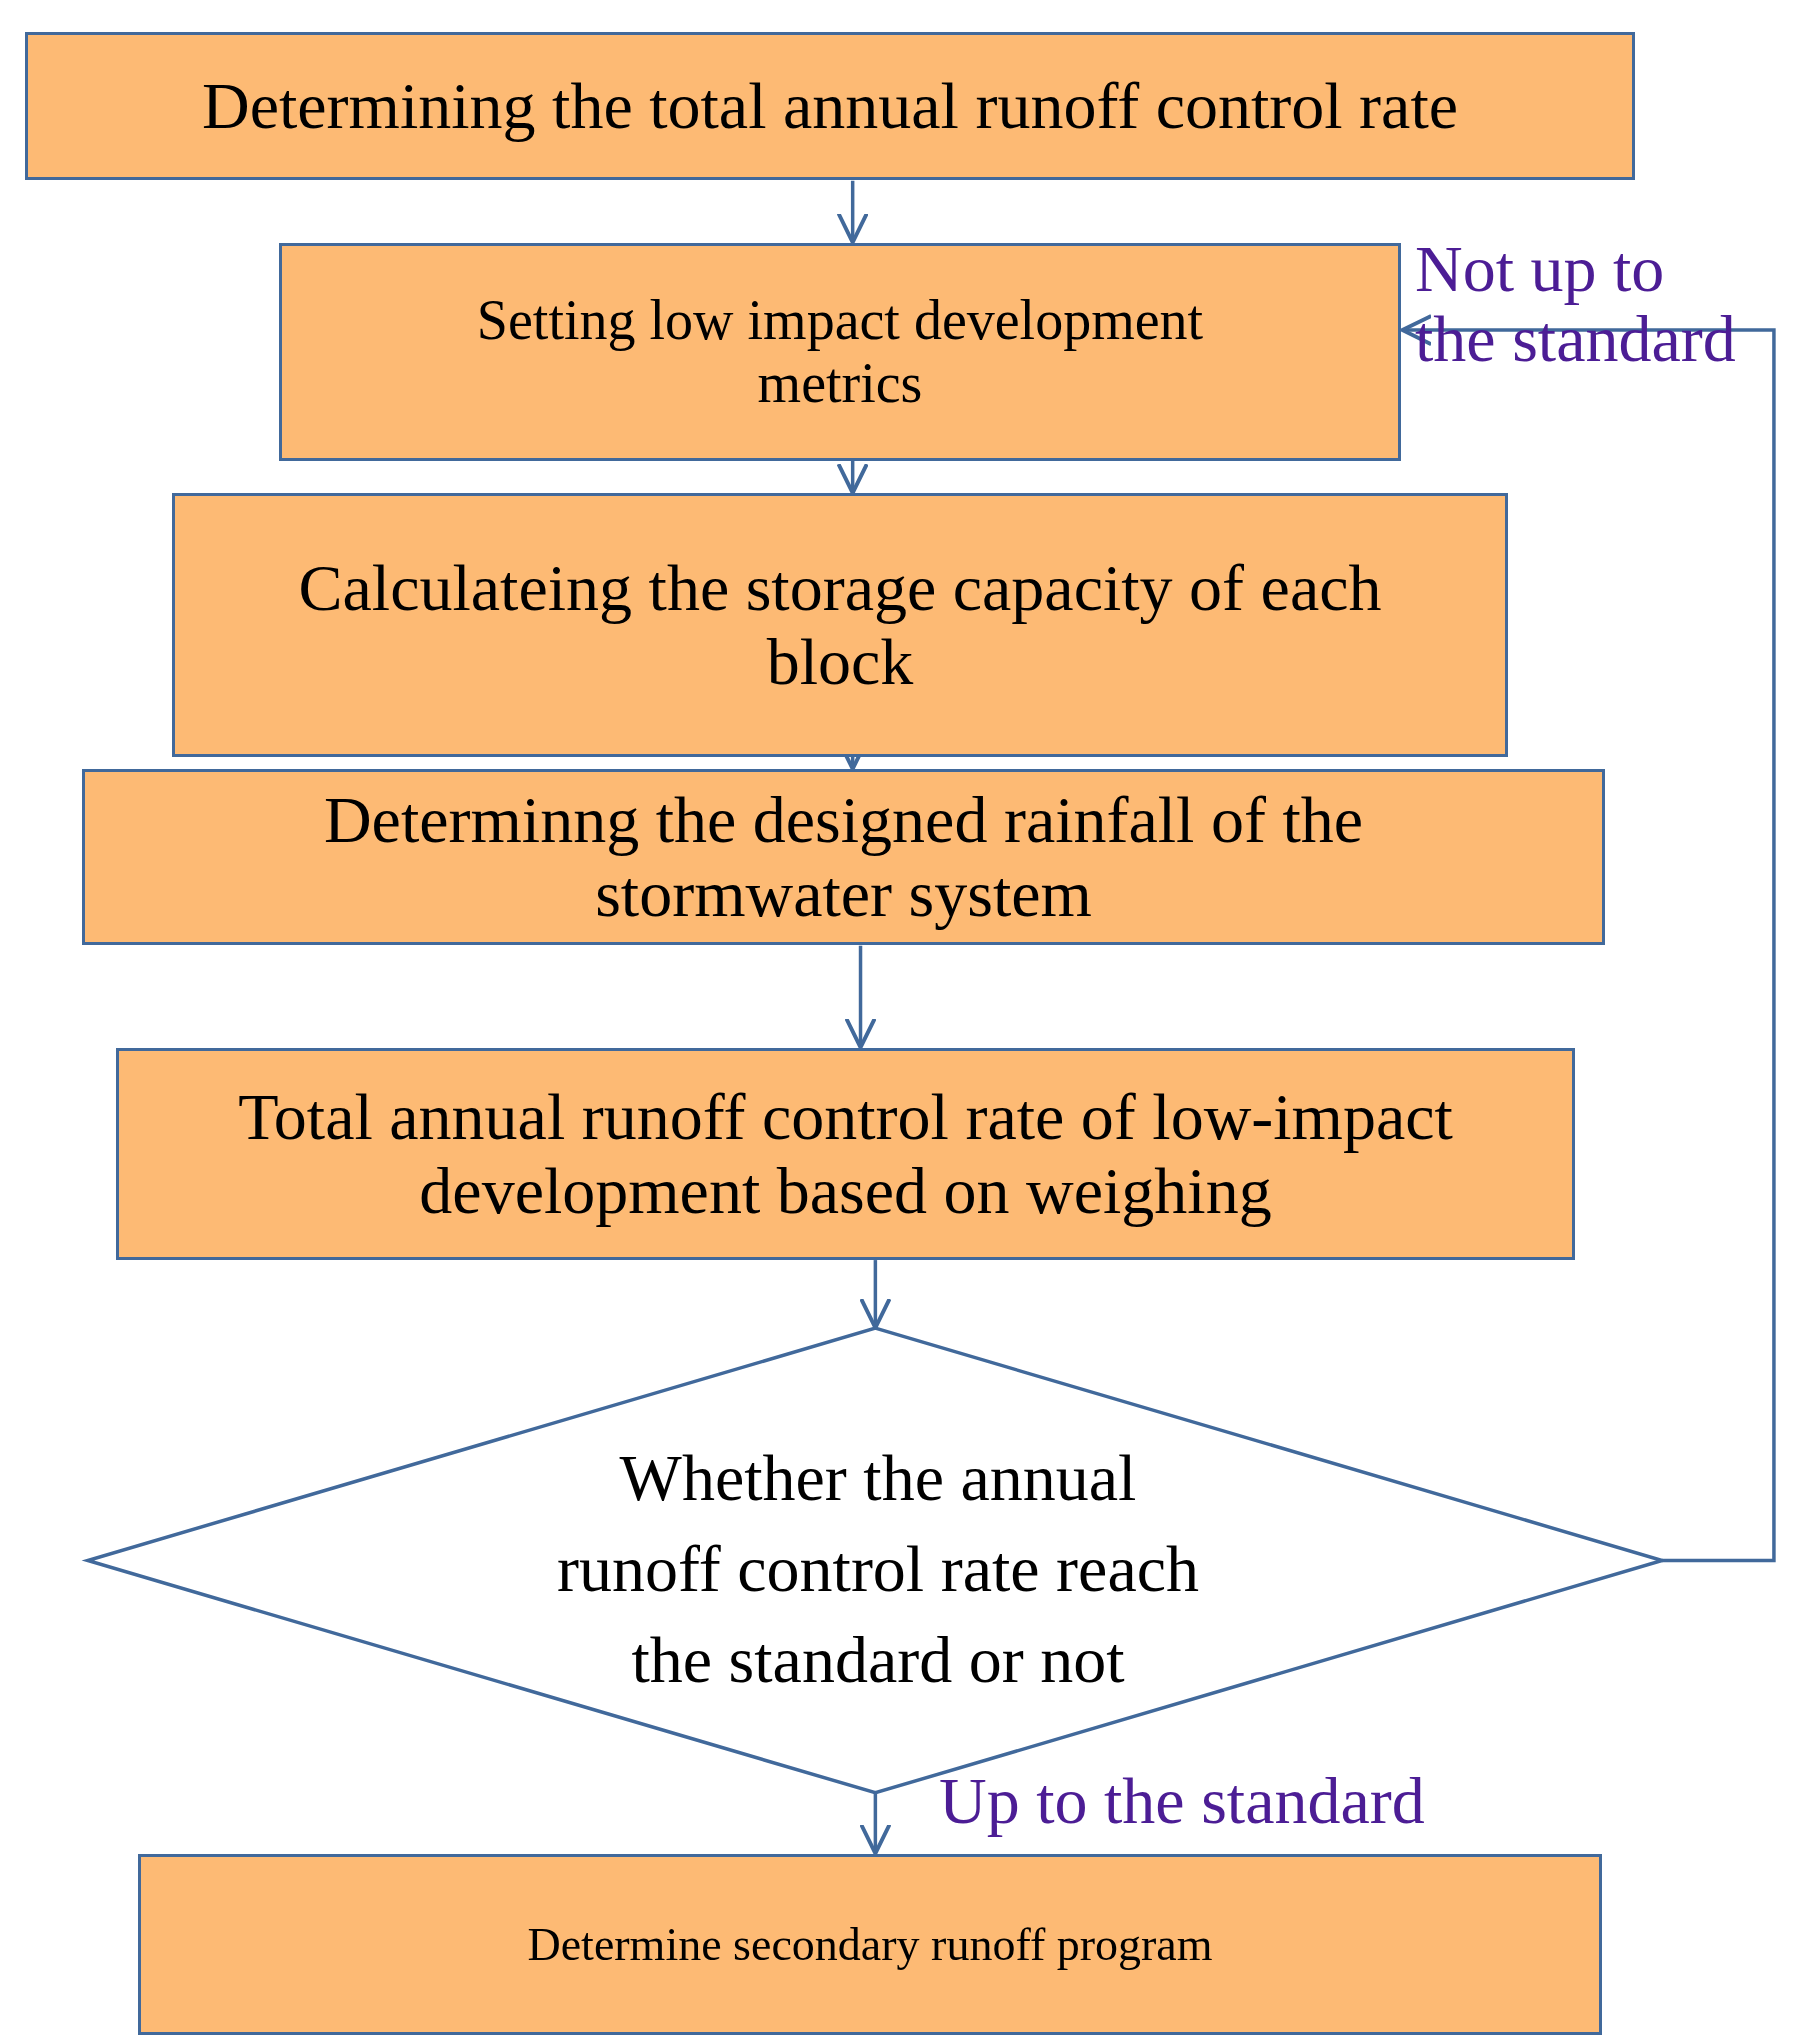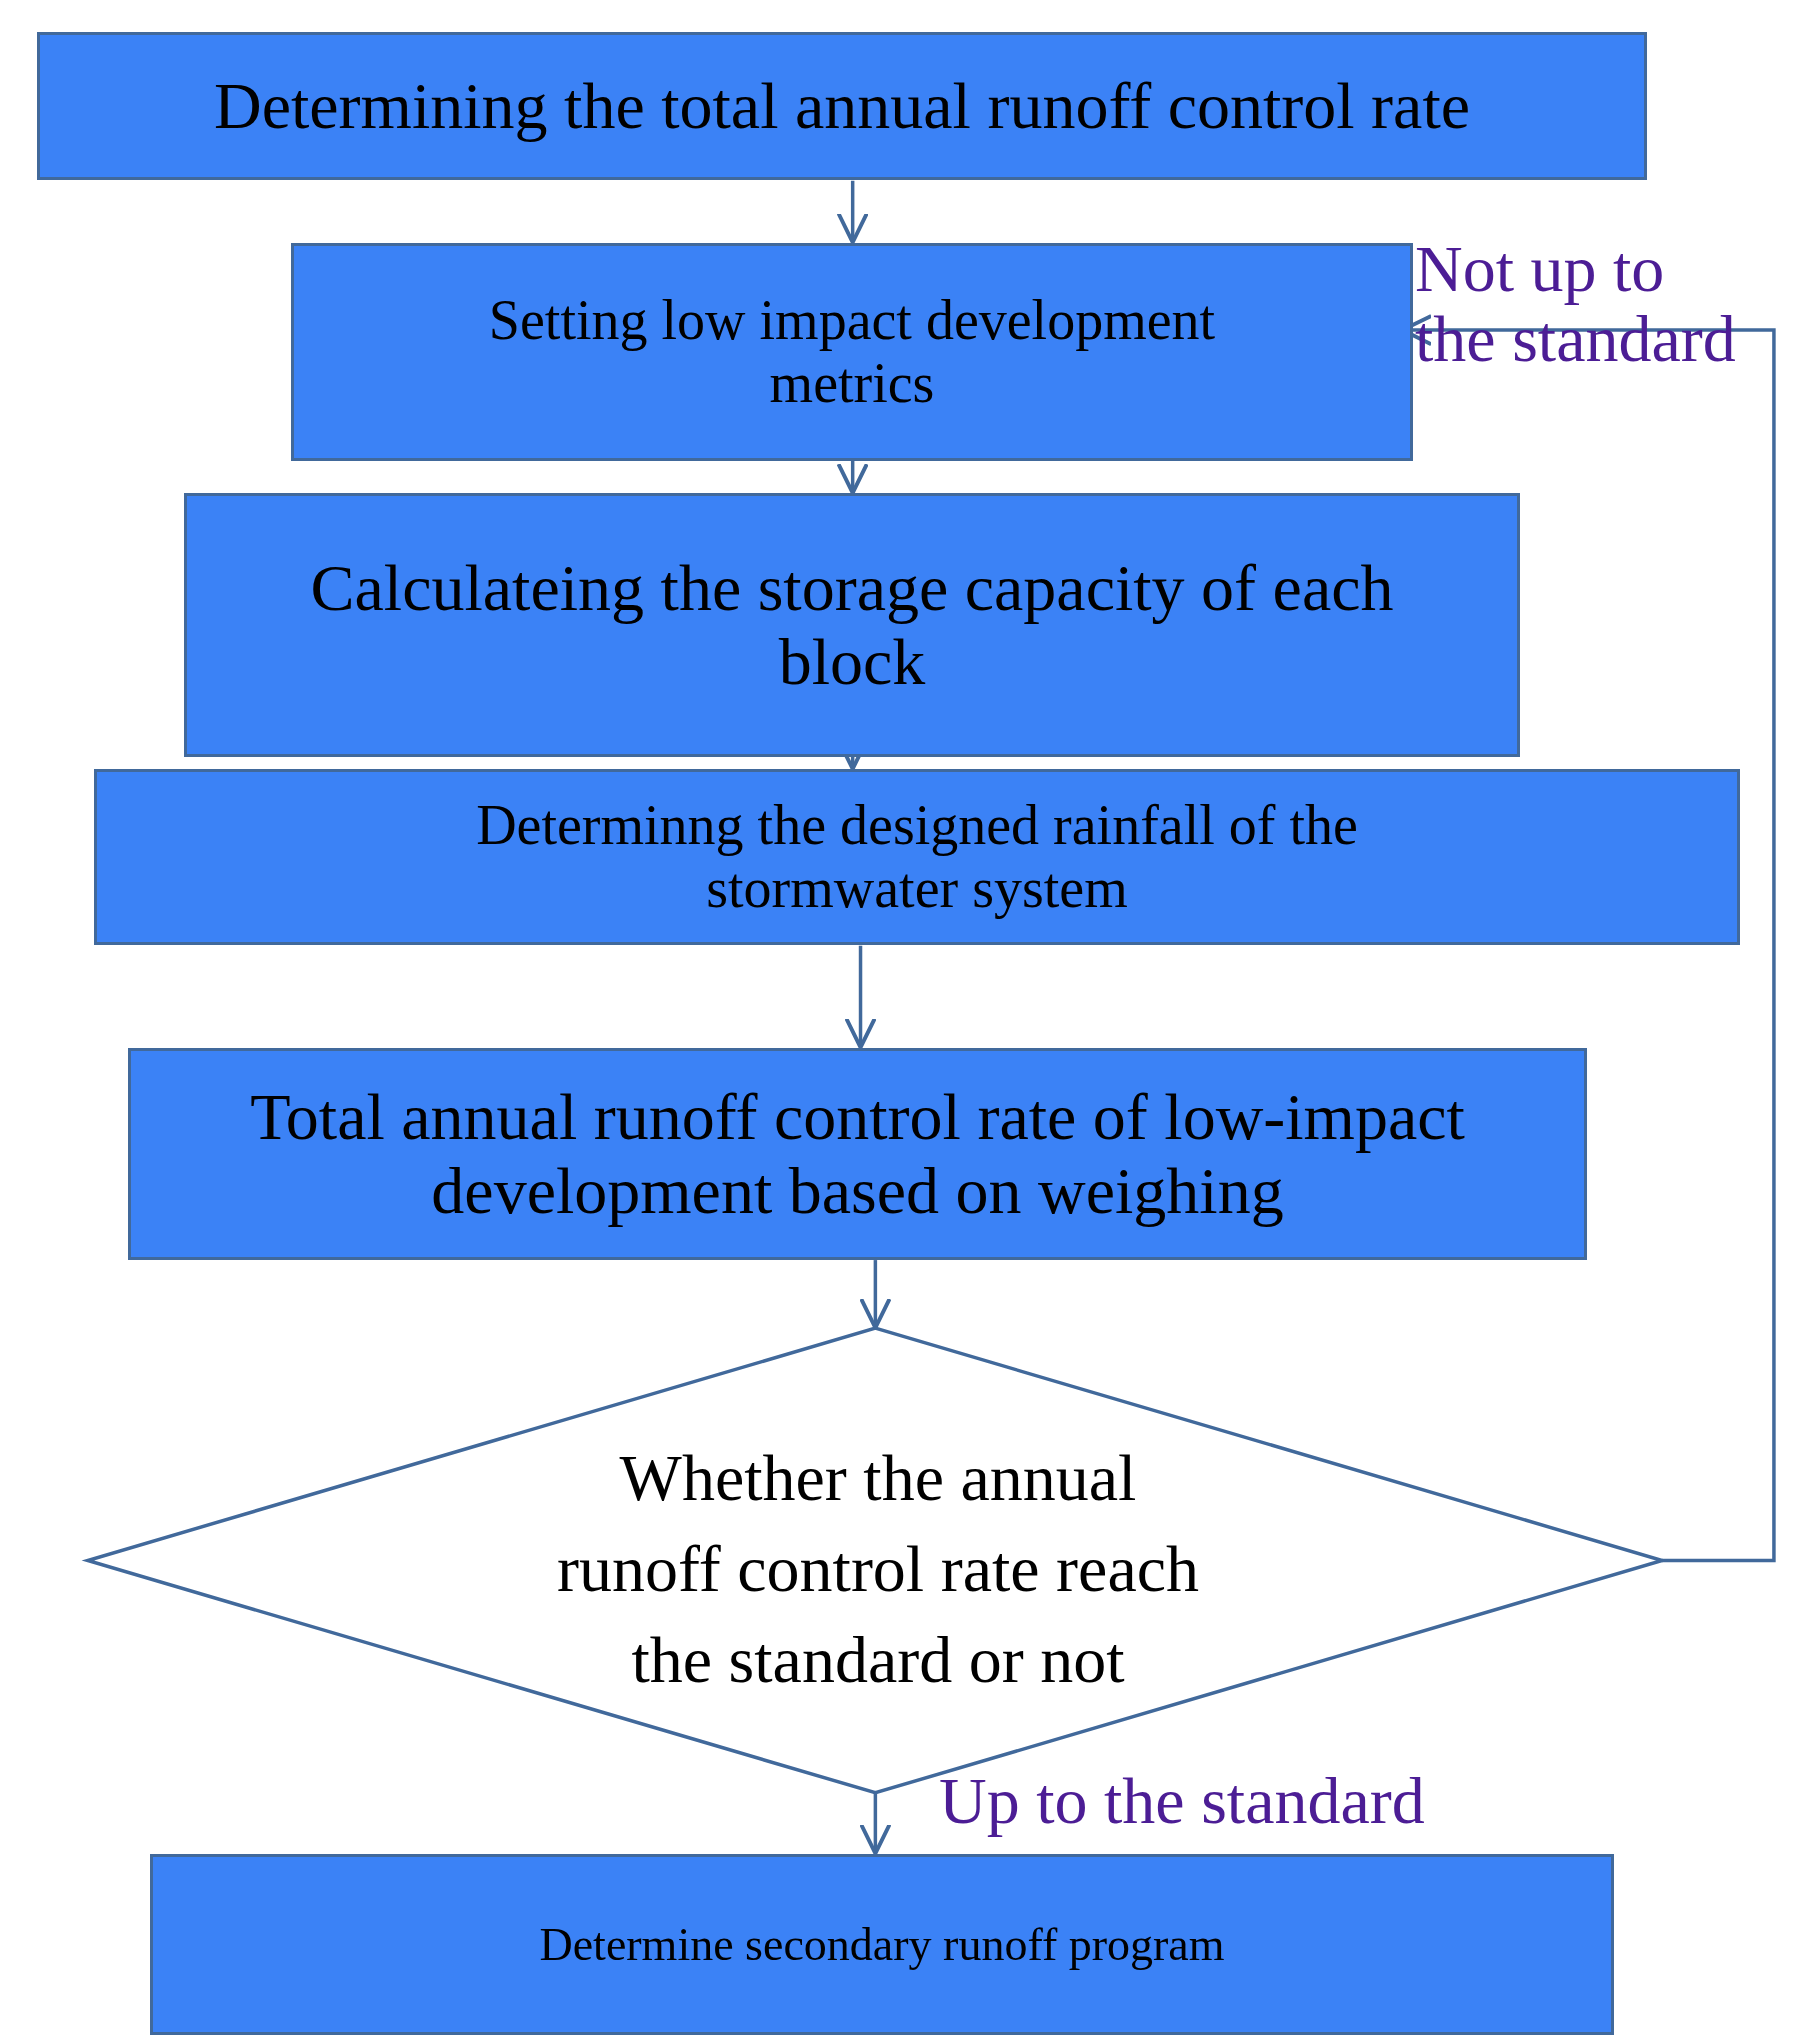--- a/index.html
+++ b/index.html
@@ -13,40 +13,39 @@
     width: 1811px;
     height: 2039px;
     background: #ffffff;
     overflow: hidden;
     font-family: "Liberation Serif", "DejaVu Serif", serif;
   }
   .node {
     position: absolute;
     box-sizing: border-box;
     border: 3.5px solid #41699b;
-    background: #3b82f6;
+    background: #fdba74;
     display: flex;
     align-items: center;
     justify-content: flex-end;
     text-align: center;
     color: #000000;
     line-height: 1.12;
     padding: 3.5px 12.2px;
     z-index: 3;
-    margin-left: 12px;
   }
   .node-text {
     display: block;
     width: 100%;
     white-space: pre-line;
   }
   .n1 { left: 25px;  top: 32px;   width: 1610px; height: 148px; font-size: 66px; }
   .n2 { left: 279px; top: 243px;  width: 1122px; height: 218px; font-size: 56px; }
   .n3 { left: 172px; top: 493px;  width: 1336px; height: 264px; font-size: 66px; }
-  .n4 { left: 82px;  top: 769px;  width: 1646px; height: 176px; font-size: 56px; }
+  .n4 { left: 82px;  top: 769px;  width: 1523px; height: 176px; font-size: 66px; }
   .n5 { left: 116px; top: 1048px; width: 1459px; height: 212px; font-size: 66px; }
   .n6 { left: 138px; top: 1854px; width: 1464px; height: 181px; font-size: 46px; }
   .diamond-label {
     position: absolute;
     left: 463px;
     top: 1432px;
     width: 830px;
     text-align: center;
     font-size: 66px;
     line-height: 1.38;

